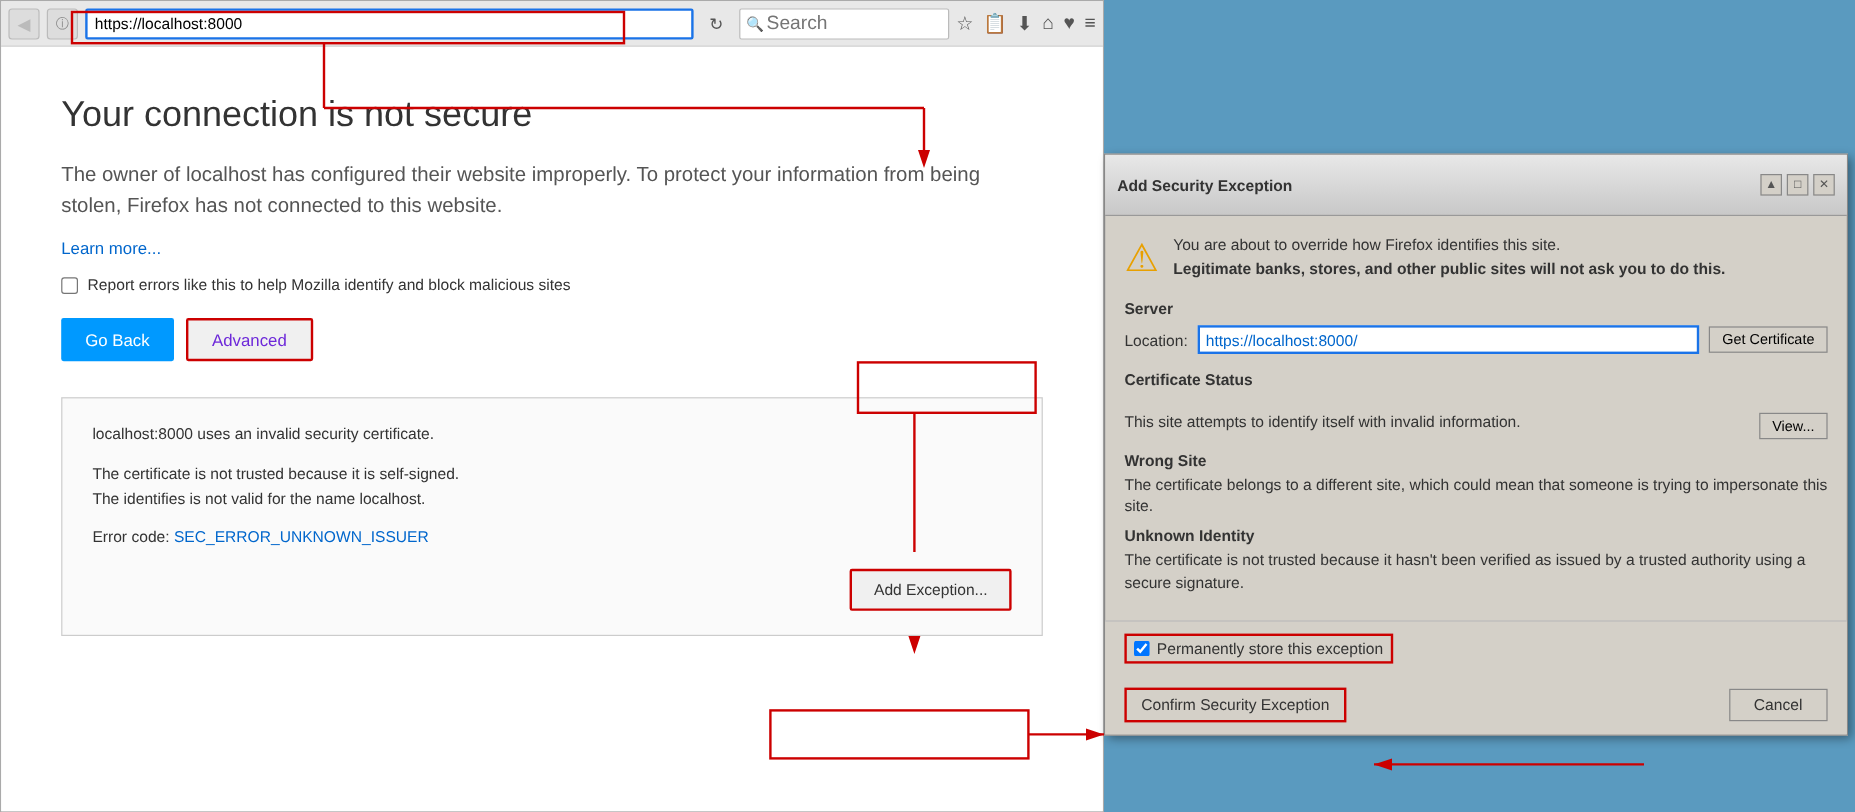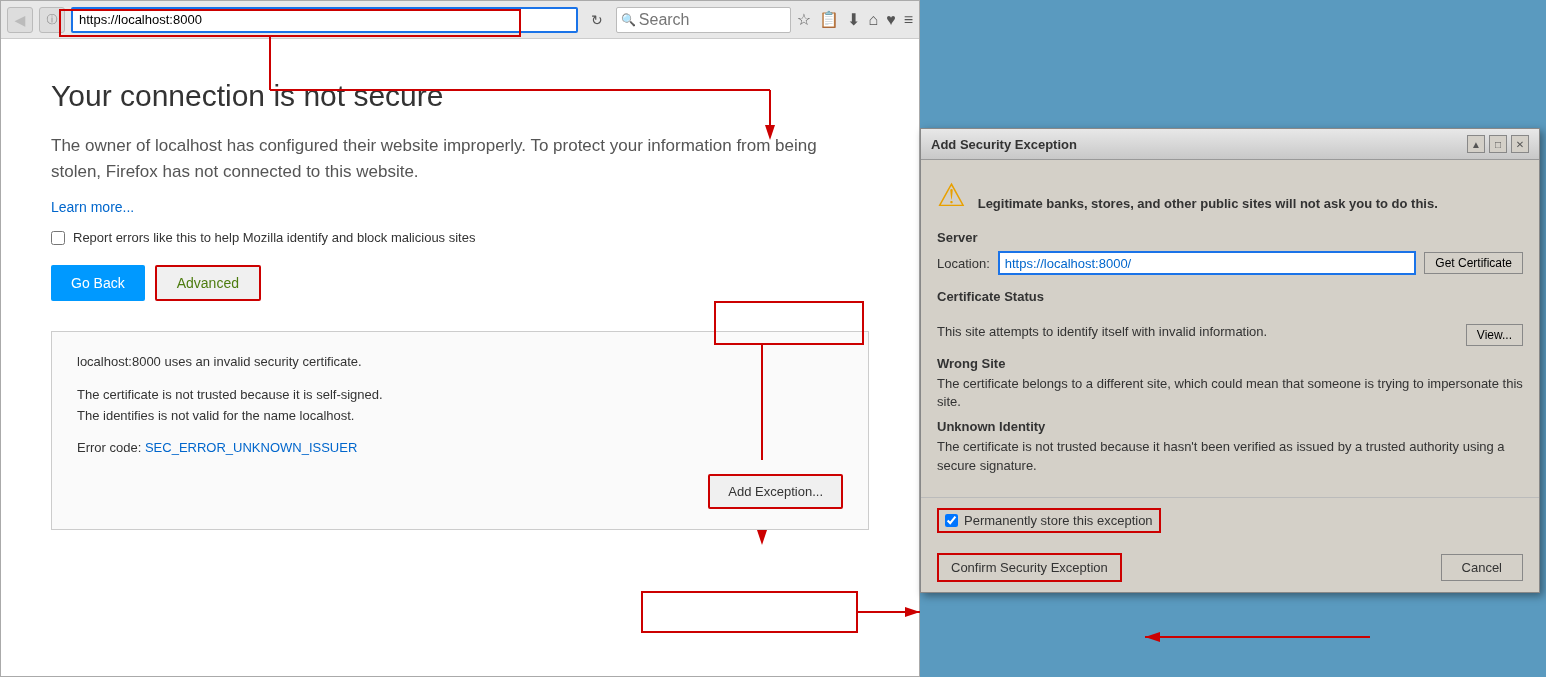--- a/index.html
+++ b/index.html
@@ -156,21 +156,21 @@
       color: white;
       border: none;
       padding: 8px 20px;
       font-size: 14px;
       cursor: pointer;
       border-radius: 2px;
     }
 
     .btn-advanced {
       background: #f0f0f0;
-      color: #4d7c0f;
+      color: #6d28d9;
       border: 2px solid #c00;
       padding: 8px 20px;
       font-size: 14px;
       cursor: pointer;
       border-radius: 2px;
     }
 
     .advanced-box {
       border: 1px solid #ccc;
       padding: 20px 25px;
@@ -213,21 +213,21 @@
       left: 920px;
       width: 620px;
       background: #d4d0c8;
       border: 1px solid #888;
       box-shadow: 3px 3px 8px rgba(0,0,0,0.4);
     }
 
     .dialog-titlebar {
       background: linear-gradient(to bottom, #e8e8e8, #c8c8c8);
       border-bottom: 1px solid #999;
-      padding: 6px 10px;
+      padding: 16px 10px;
       display: flex;
       align-items: center;
       justify-content: space-between;
     }
 
     .dialog-title-text {
       font-size: 13px;
       font-weight: bold;
       color: #333;
     }
@@ -484,20 +484,21 @@
       <div class="titlebar-btn">▲</div>
       <div class="titlebar-btn">□</div>
       <div class="titlebar-btn">✕</div>
     </div>
   </div>
 
   <div class="dialog-body">
     <div class="warning-row">
       <div class="warning-icon">⚠</div>
       <div class="warning-text">
+        <span>You are about to override how Firefox identifies this site.</span>
         <br>
         <strong>Legitimate banks, stores, and other public sites will not ask you to do this.</strong>
       </div>
     </div>
 
     <div class="dialog-section-label">Server</div>
     <div class="location-row">
       <span class="location-label">Location:</span>
       <input class="location-input" type="text" value="https://localhost:8000/" style="">
       <button class="btn-get-cert">Get Certificate</button>

